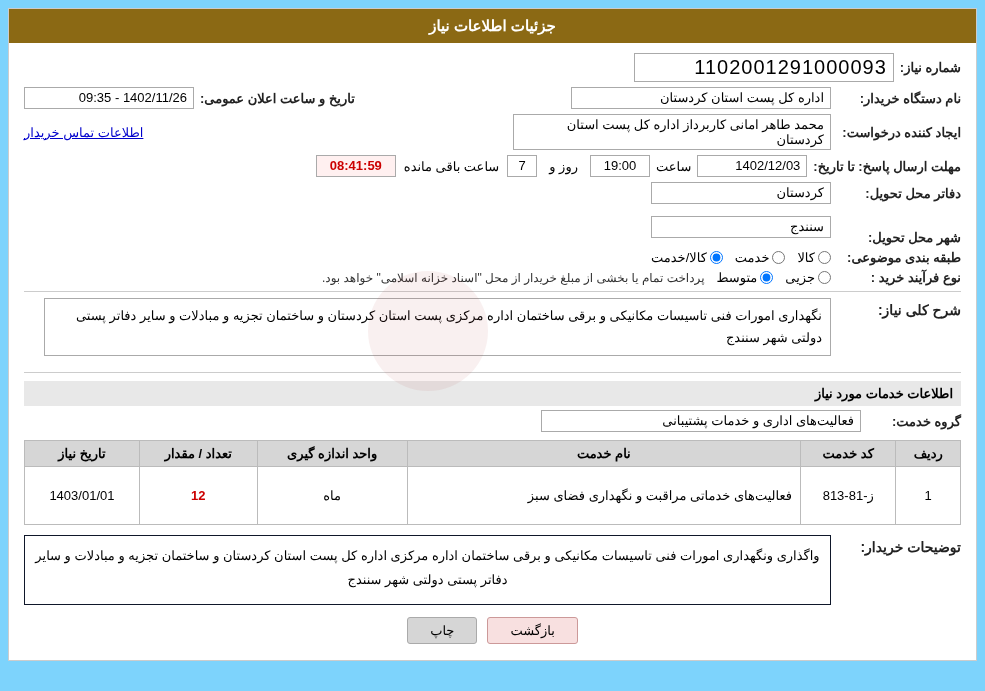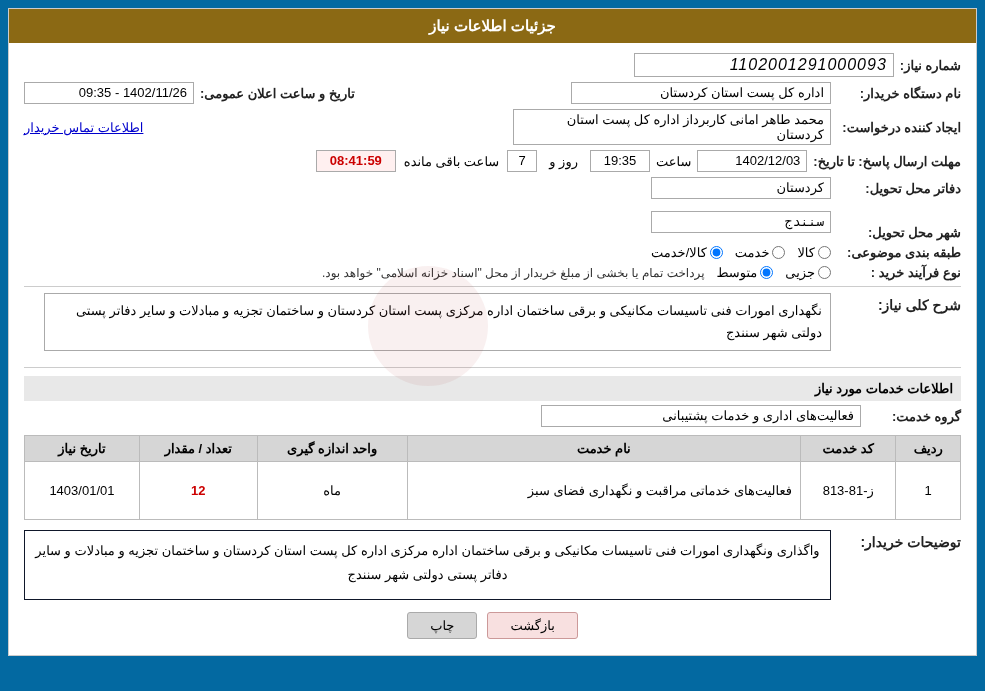--- a/index.html
+++ b/index.html
@@ -6,21 +6,21 @@
     body {
       font-family: Tahoma, Arial, sans-serif;
       font-size: 13px;
       background: #e8e8e8;
       direction: rtl;
     }
 
     .page-wrapper {
       width: 985px;
       min-height: 691px;
-      background: #0369a1;
+      background: #7dd3fc;
       padding: 8px;
     }
 
     .main-card {
       background: #fff;
       border: 1px solid #ccc;
     }
 
     .card-header {
       background: #8b6914;
@@ -197,21 +197,21 @@
 
     <div class="card-header">
       <span>جزئیات اطلاعات نیاز</span>
     </div>
 
     <div class="card-body">
 
       <div class="grid-row">
         <span class="grid-lbl">شماره نیاز:</span>
         <div class="grid-val">
-          <span class="inline-box" style="min-width:260px; font-size:16px; letter-spacing:1px;font-style:italic;">1102001291000093</span>
+          <span class="inline-box" style="min-width:260px; font-size:20px; letter-spacing:1px;">1102001291000093</span>
         </div>
       </div>
 
       <div style="display:flex; direction:rtl; align-items:center; margin-bottom:5px;">
         <span class="grid-lbl" style="min-width:130px;">نام دستگاه خریدار:</span>
         <div style="flex:1;">
           <span class="inline-box" style="min-width:260px;">اداره کل پست استان کردستان</span>
         </div>
         <span class="grid-lbl" style="min-width:155px; margin-right:20px;">تاریخ و ساعت اعلان عمومی:</span>
         <div>
@@ -224,34 +224,34 @@
         <div style="flex:1;">
           <span class="inline-box" style="width:318px;">محمد طاهر امانی کاربرداز اداره کل پست استان کردستان</span>
         </div>
         <span class="link-blue" style="margin-right:15px; font-size:13px;">اطلاعات تماس خریدار</span>
       </div>
 
       <div style="display:flex; direction:rtl; align-items:center; margin-bottom:5px; flex-wrap:wrap;">
         <span class="grid-lbl" style="min-width:130px;">مهلت ارسال پاسخ: تا تاریخ:</span>
         <span class="inline-box" style="min-width:110px;">1402/12/03</span>
         <span style="margin: 0 6px;">ساعت</span>
-        <span class="inline-box" style="min-width:60px; text-align:center;">19:35</span>
+        <span class="inline-box" style="min-width:60px; text-align:center;">19:00</span>
         <span style="margin: 0 12px;">روز و</span>
         <span class="inline-box" style="min-width:30px; text-align:center;">7</span>
         <span style="margin: 0 8px;">ساعت باقی مانده</span>
         <span class="inline-box" style="min-width:80px; text-align:center; background:#fff0f0; color:#cc0000; font-weight:bold;">08:41:59</span>
       </div>
 
       <div style="display:flex; direction:rtl; align-items:center; margin-bottom:5px;">
         <span class="grid-lbl" style="min-width:130px;">دفاتر محل تحویل:</span>
         <span class="inline-box" style="min-width:180px;">کردستان</span>
       </div>
       <div style="display:flex; direction:rtl; align-items:center; margin-bottom:5px;">
         <span class="grid-lbl" style="min-width:130px;margin-top:21px;">شهر محل تحویل:</span>
-        <span class="inline-box" style="min-width:180px;font-family:Liberation Mono, monospace;">سنندج</span>
+        <span class="inline-box" style="min-width:180px;">سنندج</span>
       </div>
 
       <div style="display:flex; direction:rtl; align-items:center; margin-bottom:5px;">
         <span class="grid-lbl" style="min-width:130px;">طبقه بندی موضوعی:</span>
         <div class="radio-group">
           <label class="radio-item">
             <input type="radio" name="category" style=""> 
               <span>کالا</span>
           </label>
           <label class="radio-item">

